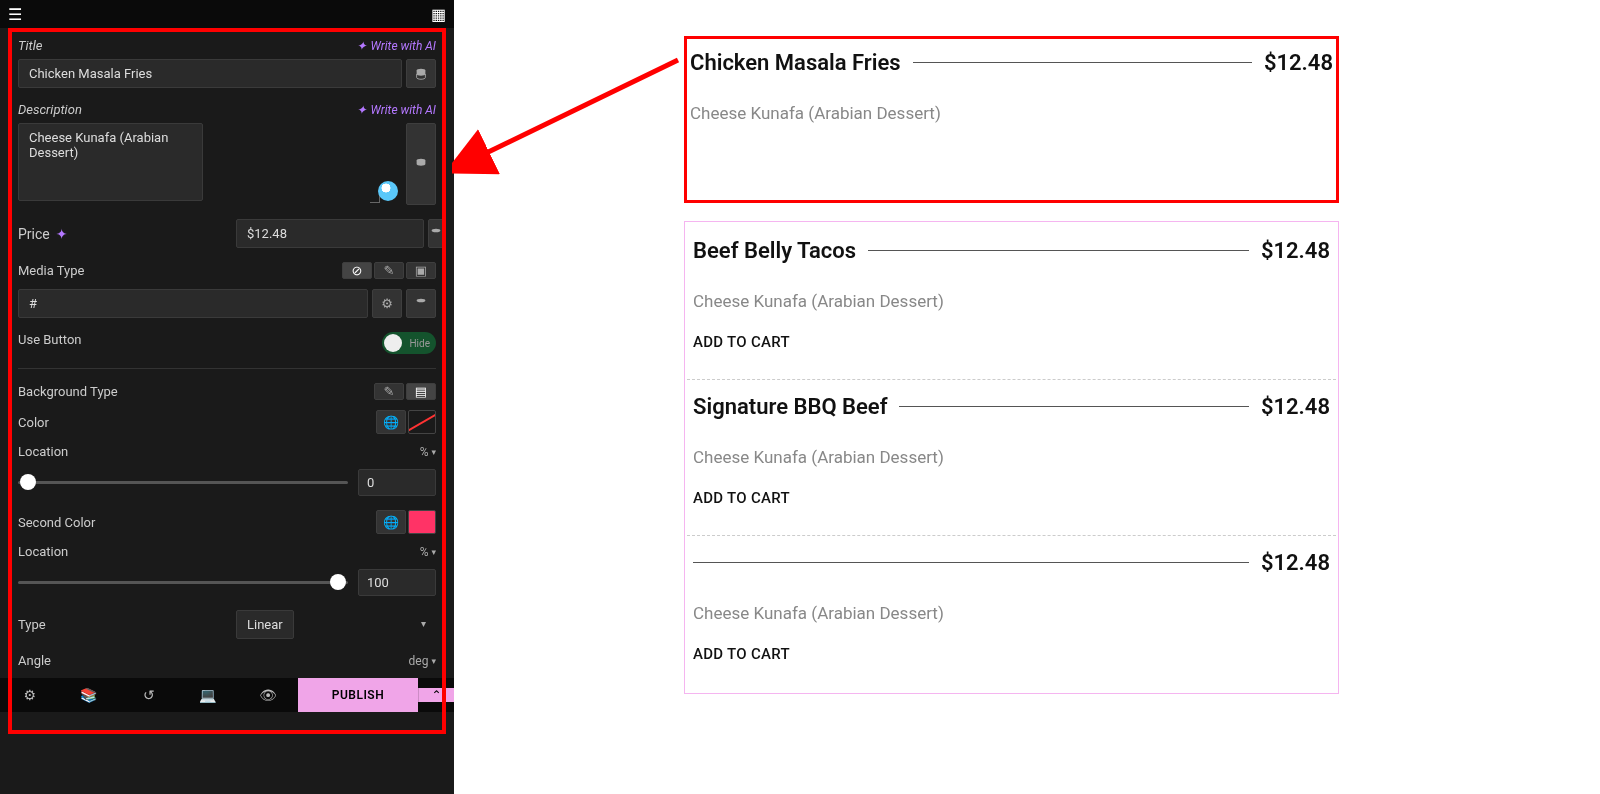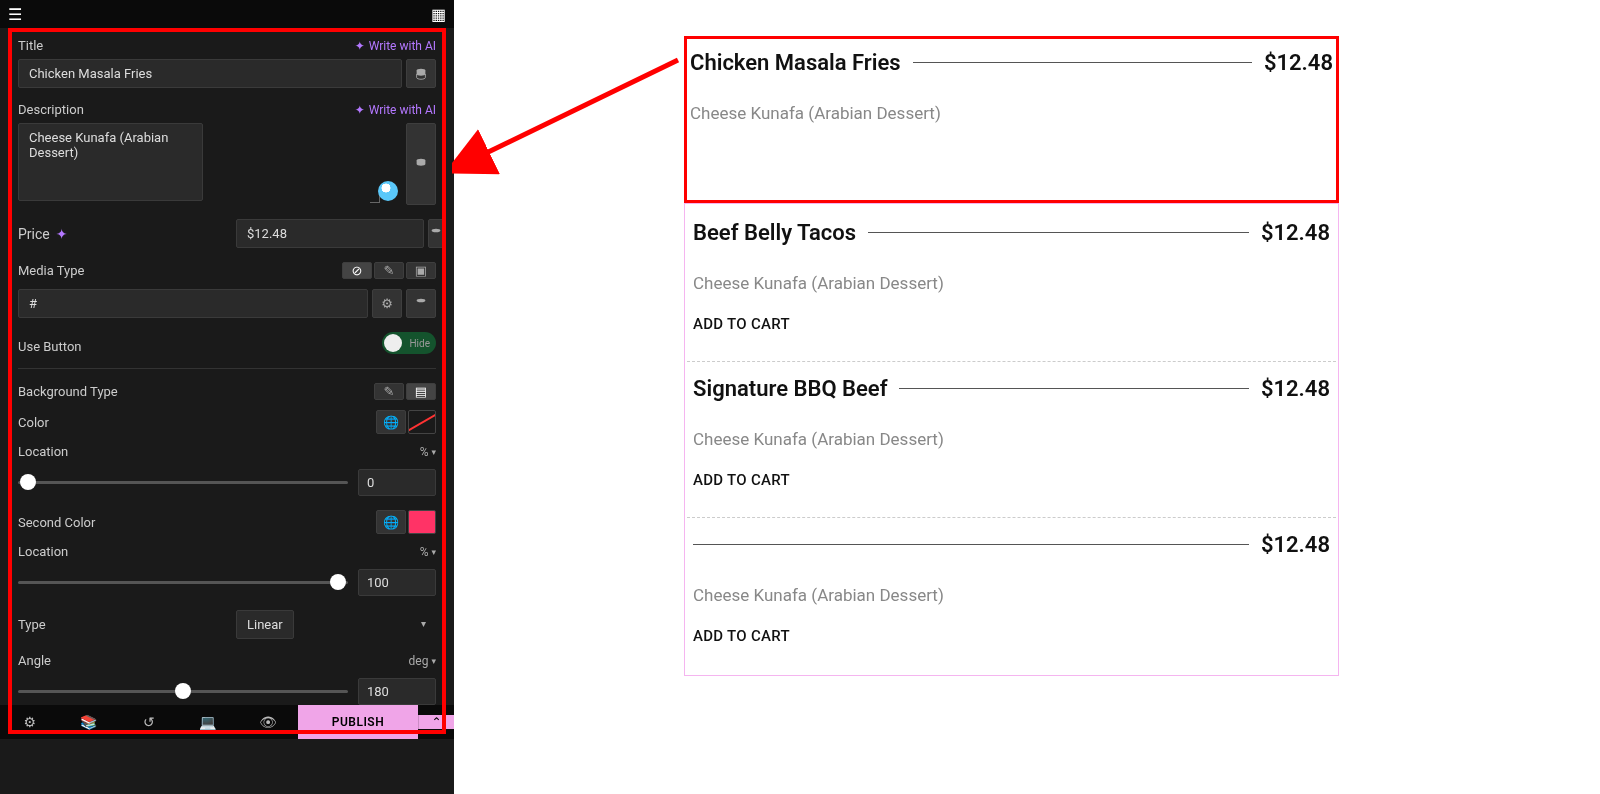--- a/index.html
+++ b/index.html
@@ -6,37 +6,37 @@
 body { width:1600px; height:794px; background:#fff; position:relative; overflow:hidden; }
 
 
 .panel { position:absolute; left:0; top:0; width:454px; height:794px; background:#1a1a1a; color:#aab; display:flex; flex-direction:column; }
 .panel-header { background:#0a0a0a; height:28px; display:flex; align-items:center; justify-content:space-between; padding:0 8px; }
 .panel-header .title { color:#fff; font-weight:700; font-size:15px; flex:1; text-align:center; }
 .hamburger, .grid-icon { color:#fff; font-size:16px; cursor:pointer; }
 .red-box { border:4px solid #ff0000; position:absolute; left:8px; top:28px; right:8px; height:706px; pointer-events:none; z-index:5; }
 .form { padding:10px 18px 0 18px; }
 .row { margin-bottom:14px; }
-.row-label { display:flex; justify-content:space-between; align-items:center; font-size:13px; color:#ccc; margin-bottom:6px; }
+.row-label { display:flex; justify-content:space-between; align-items:center; font-size:13px; color:#ccc; margin-bottom:6px;font-style:italic; }
 .ai-link { color:#b478ff; font-size:12px; display:flex; align-items:center; gap:4px; cursor:pointer; }
 .ai-link .sparkle { color:#b478ff; }
 .input-wrap { display:flex; gap:4px; align-items:stretch; }
 .text-input, .textarea, .select { flex:1; background:#2a2a2a; border:1px solid #3a3a3a; color:#ddd; padding:6px 10px; font-size:13px; border-radius:2px; }
 .textarea { height:78px; resize:none; position:relative; }
 .ta-wrap { position:relative; flex:1; }
 .avatar-float { position:absolute; right:4px; bottom:4px; width:20px; height:20px; border-radius:50%; background:radial-gradient(circle at 40% 35%, #fff 0 25%, #5ac8fa 26% 100%); }
 .resize-handle { position:absolute; right:22px; bottom:2px; width:10px; height:10px; border-right:1px solid #666; border-bottom:1px solid #666; }
 .icon-btn { width:30px; background:#333; border:1px solid #3e3e3e; color:#aaa; display:flex; align-items:center; justify-content:center; font-size:13px; cursor:pointer; border-radius:2px; }
 .icon-btn svg { width:14px; height:14px; }
 .icon-btn.active { background:#444; color:#fff; }
 .btn-group { display:flex; gap:2px; }
 .price-row { display:flex; align-items:center; gap:8px; }
 .price-row .label { flex:1; display:flex; align-items:center; gap:6px; font-size:14px; color:#ccc; }
 .price-row .input-wrap { width:200px; flex:0 0 200px; }
-.toggle-row { display:flex; justify-content:space-between; align-items:flex-end; font-size:13px; color:#ccc; margin-top:14px; margin-bottom:14px;gap:13px; }
+.toggle-row { display:flex; justify-content:space-between; align-items:flex-start; font-size:13px; color:#ccc; margin-top:14px; margin-bottom:14px;gap:13px; }
 .toggle { width:54px; height:22px; background:#14532d; border-radius:11px; position:relative; display:flex; align-items:center; cursor:pointer; }
 .toggle .knob { width:18px; height:18px; background:#eee; border-radius:50%; position:absolute; left:2px; }
 .toggle .hide-text { font-size:10px; color:#999; position:absolute; right:6px; }
 .divider { border-top:1px solid #333; margin:14px 0; }
 .two-col { display:flex; justify-content:space-between; align-items:center; font-size:13px; color:#ccc; margin-bottom:10px; }
 .swatch { width:28px; height:24px; border:1px solid #444; border-radius:2px; position:relative; overflow:hidden; }
 .swatch.strike::after { content:""; position:absolute; left:-4px; top:10px; width:36px; height:2px; background:#f33; transform:rotate(-30deg); }
 .swatch.pink { background:#ff3366; }
 .unit { font-size:12px; color:#aaa; display:flex; align-items:center; gap:3px; }
 .unit .chev { font-size:9px; }
@@ -61,21 +61,21 @@
 .menu-card { width:655px; position:relative; }
 .menu-item { padding:14px 6px 28px 6px; border-bottom:1px dashed #ccc; }
 .menu-item:last-child { border-bottom:none; }
 .menu-item.sel { border:3px solid #ff0000; border-bottom:3px solid #ff0000; padding:11px 3px 55px 3px; }
 .item-head { display:flex; align-items:center; gap:12px; margin-bottom:28px; }
 .item-title { font-size:22px; font-weight:600; color:#111; white-space:nowrap; }
 .item-rule { flex:1; height:1px; background:#555; }
 .item-price { font-size:22px; font-weight:600; color:#111; }
 .item-desc { font-size:17px; color:#888; margin-bottom:22px; }
 .add-cart { font-size:15px; font-weight:500; color:#111; letter-spacing:0.3px; cursor:pointer; }
-.pink-outline { border:1px solid #f5b5f0; padding:2px; }
+.pink-outline { border:1px solid #f5b5f0; padding:2px;margin-top:18px; }
 
 
 .red-arrow { position:absolute; left:452px; top:52px; width:232px; height:130px; pointer-events:none; z-index:20; }
 </style>
 </head>
 <body>
 
 <div class="panel">
   <div class="panel-header">
     <span class="hamburger">☰</span>
@@ -231,26 +231,20 @@
         <span class="chev">▾</span>
       </div>
     </div>
 
     <div class="two-col">
       <span>Angle</span>
       <span class="unit">
           <span>deg</span>
           <span class="chev">▾</span>
         </span>
-    </div>
-    <div class="slider-row" style="margin-bottom:0">
-      <div class="slider-track">
-          <div class="slider-thumb" style="left:50%"></div>
-        </div>
-      <input class="slider-value" value="180" style="">
     </div>
   </div>
 
   <div class="red-box"></div>
 
   <div class="panel-footer">
     <div class="footer-icon">⚙</div>
     <div class="footer-icon">📚</div>
     <div class="footer-icon">↺</div>
     <div class="footer-icon">💻</div>

